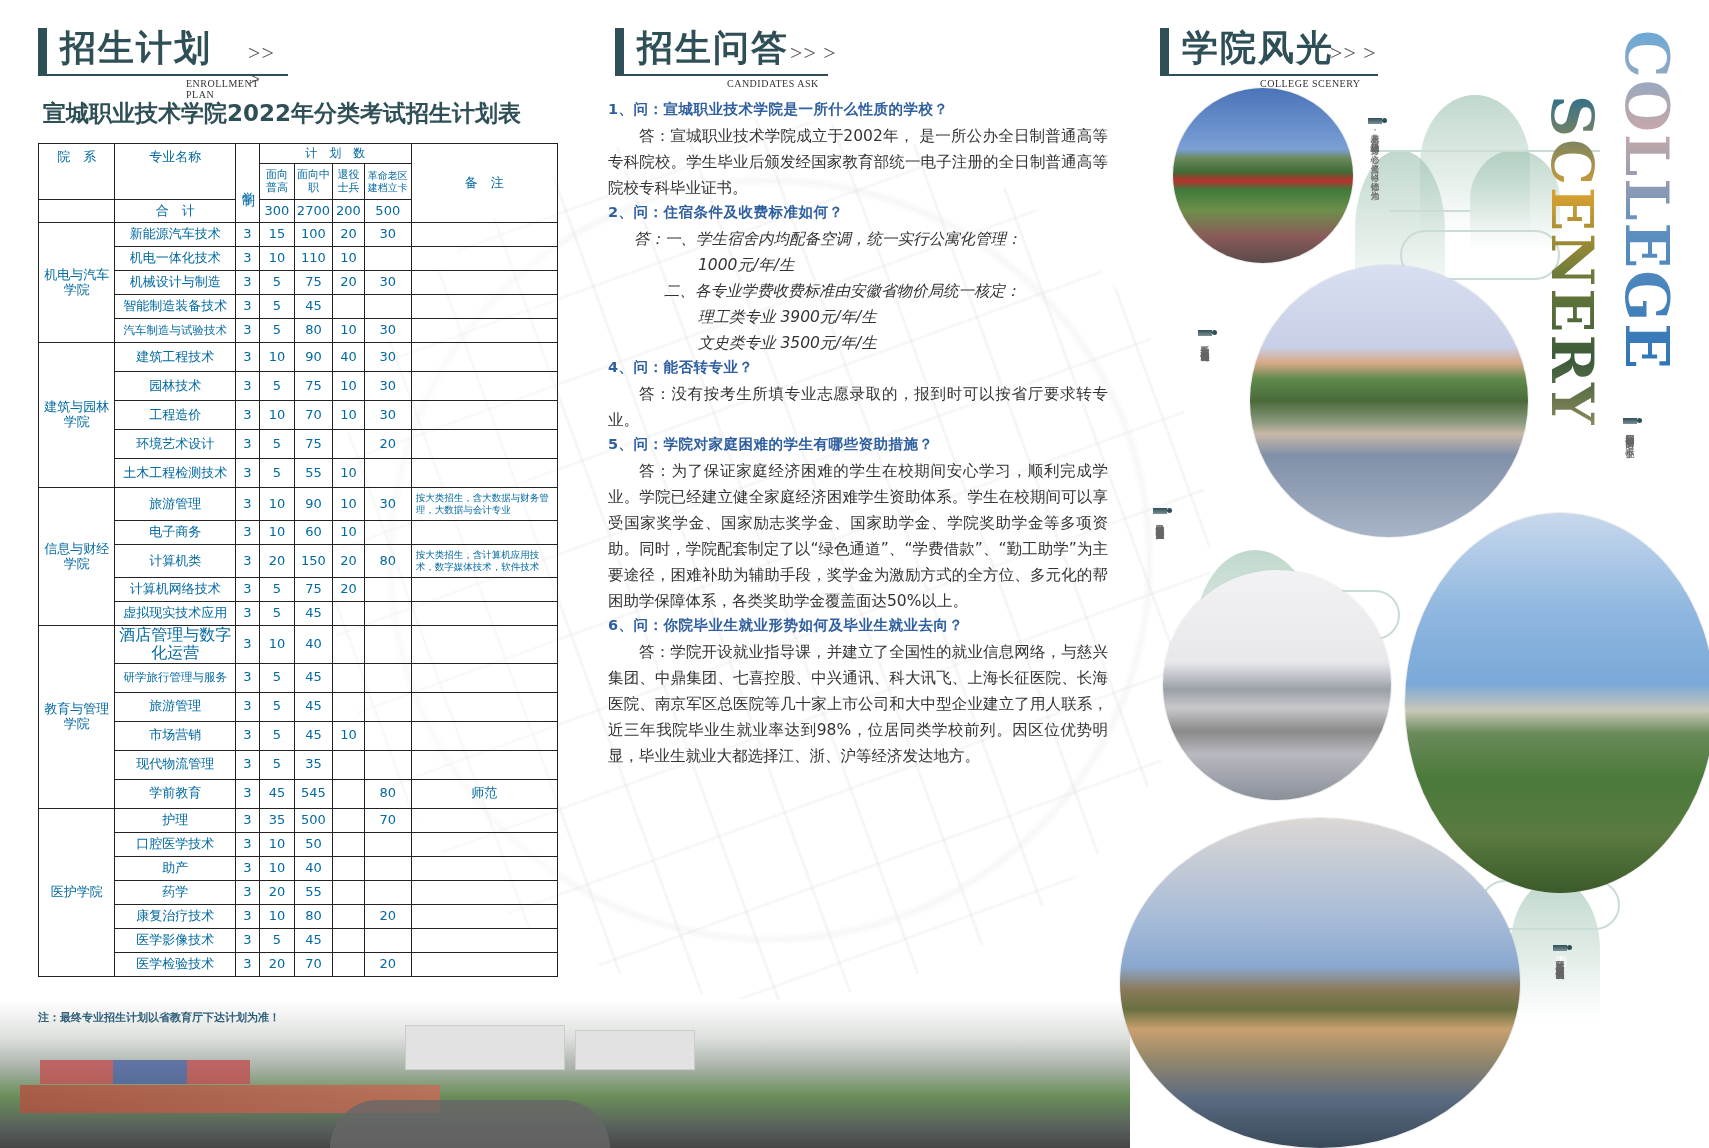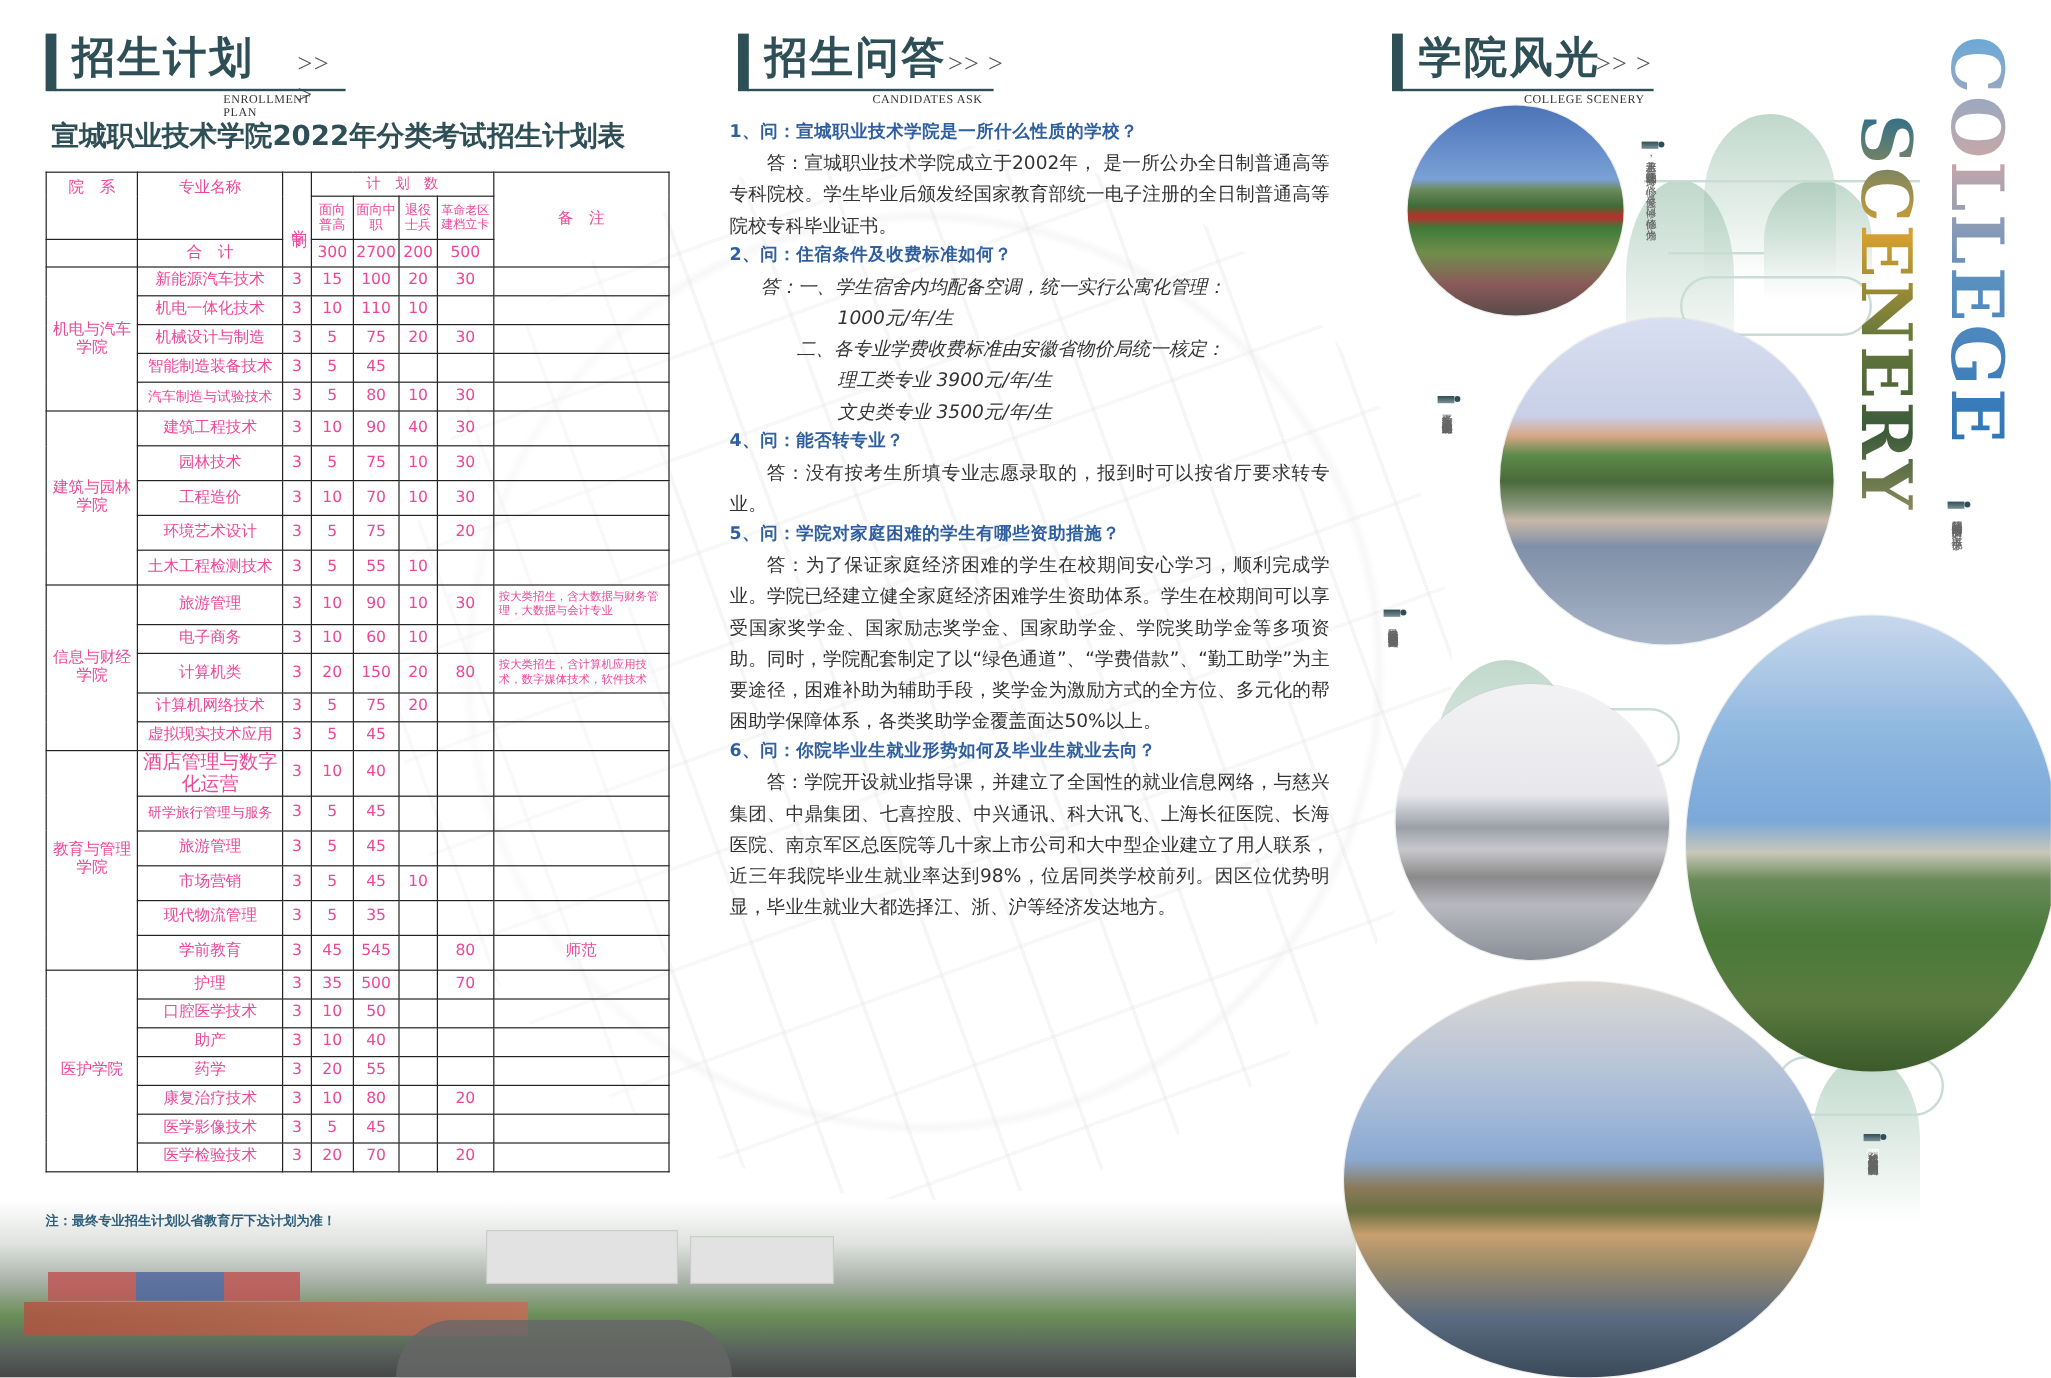--- a/index.html
+++ b/index.html
@@ -26,21 +26,21 @@
   
   .sec-head { position: absolute; height: 80px; }
   .sec-head .bar { position: absolute; left: 0; top: 18px; width: 9px; height: 48px; background: #2f4f57; }
   .sec-head .title { position: absolute; left: 22px; top: 14px; font-family: "DejaVu Serif", "Liberation Serif", serif; font-size: 36px; font-weight: bold; color: #2f4f57; letter-spacing: 2px; }
   .sec-head .arrows { position: absolute; top: 30px; font-family: "Liberation Serif", serif; font-size: 22px; color: #555; letter-spacing: 1px; }
   .sec-head .uline { position: absolute; left: 8px; top: 64px; height: 2px; background: #2f4f57; }
   .sec-head .sub { position: absolute; top: 68px; font-family: "Liberation Serif", serif; font-size: 10px; color: #333; letter-spacing: .5px; }
 
   
   .table-title { position: absolute; left: 43px; top: 98px; font-size: 23px; font-weight: bold; color: #2f4f57; letter-spacing: 0px; }
-  table.plan { position: absolute; left: 38px; top: 143px; width: 520px; border-collapse: collapse; font-size: 13px; color: #ec4899; background: rgba(255,255,255,.35); }
+  table.plan { position: absolute; left: 38px; top: 143px; width: 520px; border-collapse: collapse; font-size: 13px; color: #0369a1; background: rgba(255,255,255,.35); }
   table.plan td, table.plan th { border: 1.5px solid #222; text-align: center; vertical-align: middle; font-weight: normal; padding: 0 2px; line-height: 1.15; }
   table.plan th { font-size: 13px; }
   table.plan th.small { font-size: 11px; }
   table.plan td.remark { font-size: 9.5px; text-align: left; line-height: 1.3; padding: 2px 4px; }
   table.plan td.dept { font-size: 13px; }
   .note { position: absolute; left: 38px; top: 1010px; font-size: 11px; font-weight: bold; color: #2f5f7a; }
 
   
   .qa { position: absolute; left: 608px; top: 98px; width: 500px; }
   .qa .q { font-size: 14.5px; font-weight: bold; color: #2f5fa0; margin: 2px 0 4px 0; letter-spacing: .5px; }
@@ -413,21 +413,21 @@
     <div class="q">6、问：你院毕业生就业形势如何及毕业生就业去向？</div>
     <div class="a indent">答：学院开设就业指导课，并建立了全国性的就业信息网络，与慈兴集团、中鼎集团、七喜控股、中兴通讯、科大讯飞、上海长征医院、长海医院、南京军区总医院等几十家上市公司和大中型企业建立了用人联系，近三年我院毕业生就业率达到98%，位居同类学校前列。因区位优势明显，毕业生就业大都选择江、浙、沪等经济发达地方。</div>
   </div>
 </div>
 
 <div class="sec-head" style="left:1160px;top:10px;width:240px;">
   <div class="bar"></div>
   <div class="title">学院风光</div>
   <div class="arrows" style="left:170px;">&gt;&gt; &gt;</div>
   <div class="uline" style="width:210px;"></div>
-  <div class="sub" style="left:110px;">COLLEGE SCENERY</div>
+  <div class="sub" style="left:100px;">COLLEGE SCENERY</div>
 </div>
 
 <div class="mount" style="left:1420px;top:95px;width:110px;height:140px;"></div>
 <div class="mount" style="left:1470px;top:150px;width:90px;height:100px;"></div>
 <div class="mount" style="left:1355px;top:150px;width:90px;height:160px;"></div>
 <div class="mount" style="left:1195px;top:550px;width:120px;height:170px;"></div>
 <div class="mount" style="left:1510px;top:880px;width:90px;height:140px;"></div>
 <div class="hline" style="left:1370px;top:150px;width:230px;"></div>
 <div class="hline" style="left:1390px;top:210px;width:80px;"></div>
 <div class="pill" style="left:1400px;top:230px;width:160px;"></div>

